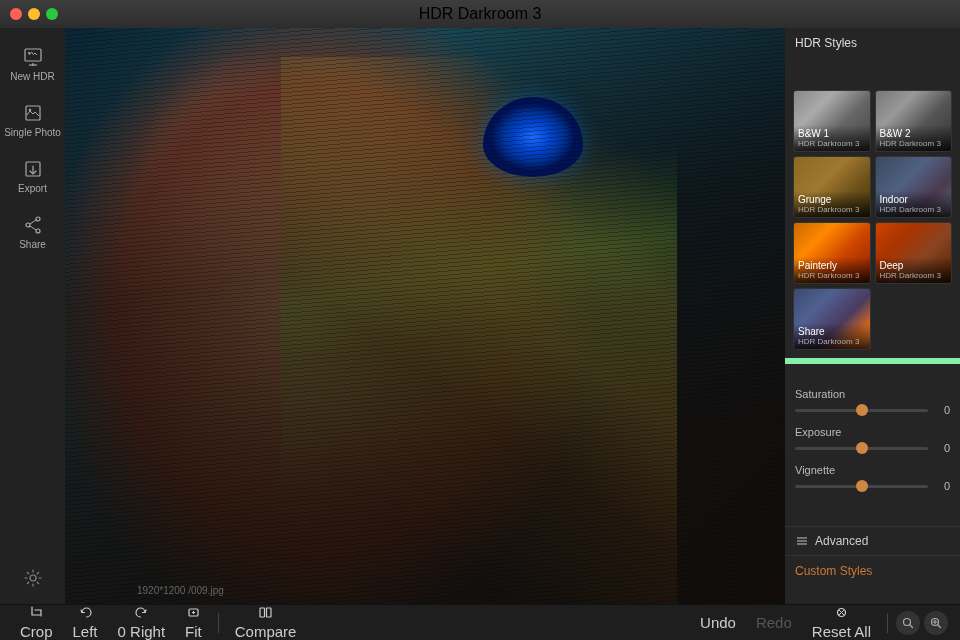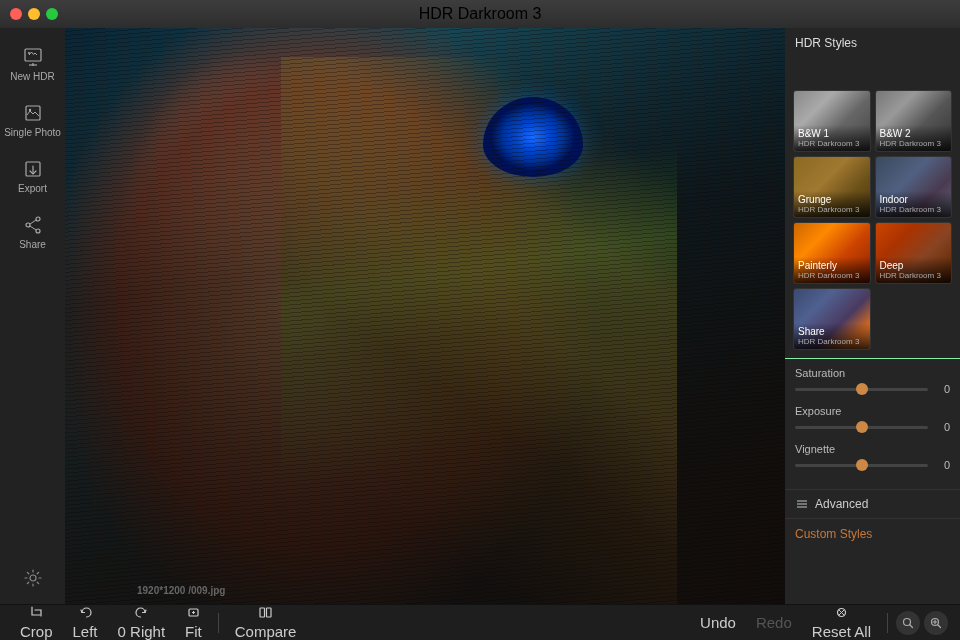--- a/index.html
+++ b/index.html
@@ -77,21 +77,20 @@
       margin-top: auto;
       margin-bottom: 8px;
     }
 
     
     #canvas-area {
       flex: 1;
       background: #7dd3fc;
       position: relative;
       overflow: hidden;
-      font-weight: bold;
     }
     #main-image {
       width: 100%;
       height: 100%;
       background: 
         radial-gradient(ellipse at 60% 20%, #1a6b7a 0%, #0a3a45 30%),
         linear-gradient(to bottom, #0d2830 0%, #1a4a5a 50%, #0d1a20 100%);
       position: relative;
       overflow: hidden;
       display: flex;
@@ -216,22 +215,22 @@
     .thumb-bw1 { background: linear-gradient(135deg, #888 0%, #aaa 30%, #666 60%, #444 100%); }
     .thumb-bw2 { background: linear-gradient(135deg, #777 0%, #999 30%, #555 60%, #333 100%); }
     .thumb-grunge { background: linear-gradient(135deg, #8a6a20 0%, #a07830 40%, #6a5018 70%, #4a3810 100%); }
     .thumb-indoor { background: linear-gradient(135deg, #3a4a60 0%, #506080 40%, #4a3a50 70%, #606878 100%); }
     .thumb-painterly { background: linear-gradient(135deg, #cc6600 0%, #ff8800 30%, #cc4400 60%, #882200 100%); }
     .thumb-deep { background: linear-gradient(135deg, #cc4400 0%, #aa3300 30%, #884422 60%, #552200 100%); }
     .thumb-sunset { background: linear-gradient(135deg, #3a4a70 0%, #506090 30%, #4a3a60 60%, #cc6622 80%, #ff8833 100%); }
 
     
     .sliders-section {
-      padding: 8px 10px;
-      border-top: 1px solid #86efac;
+      padding: 24px 10px;
+      border-top: 6px solid #86efac;
     }
     .slider-row {
       margin-bottom: 10px;
     }
     .slider-label {
       font-size: 11px;
       color: #bbb;
       margin-bottom: 4px;
     }
     .slider-control {

